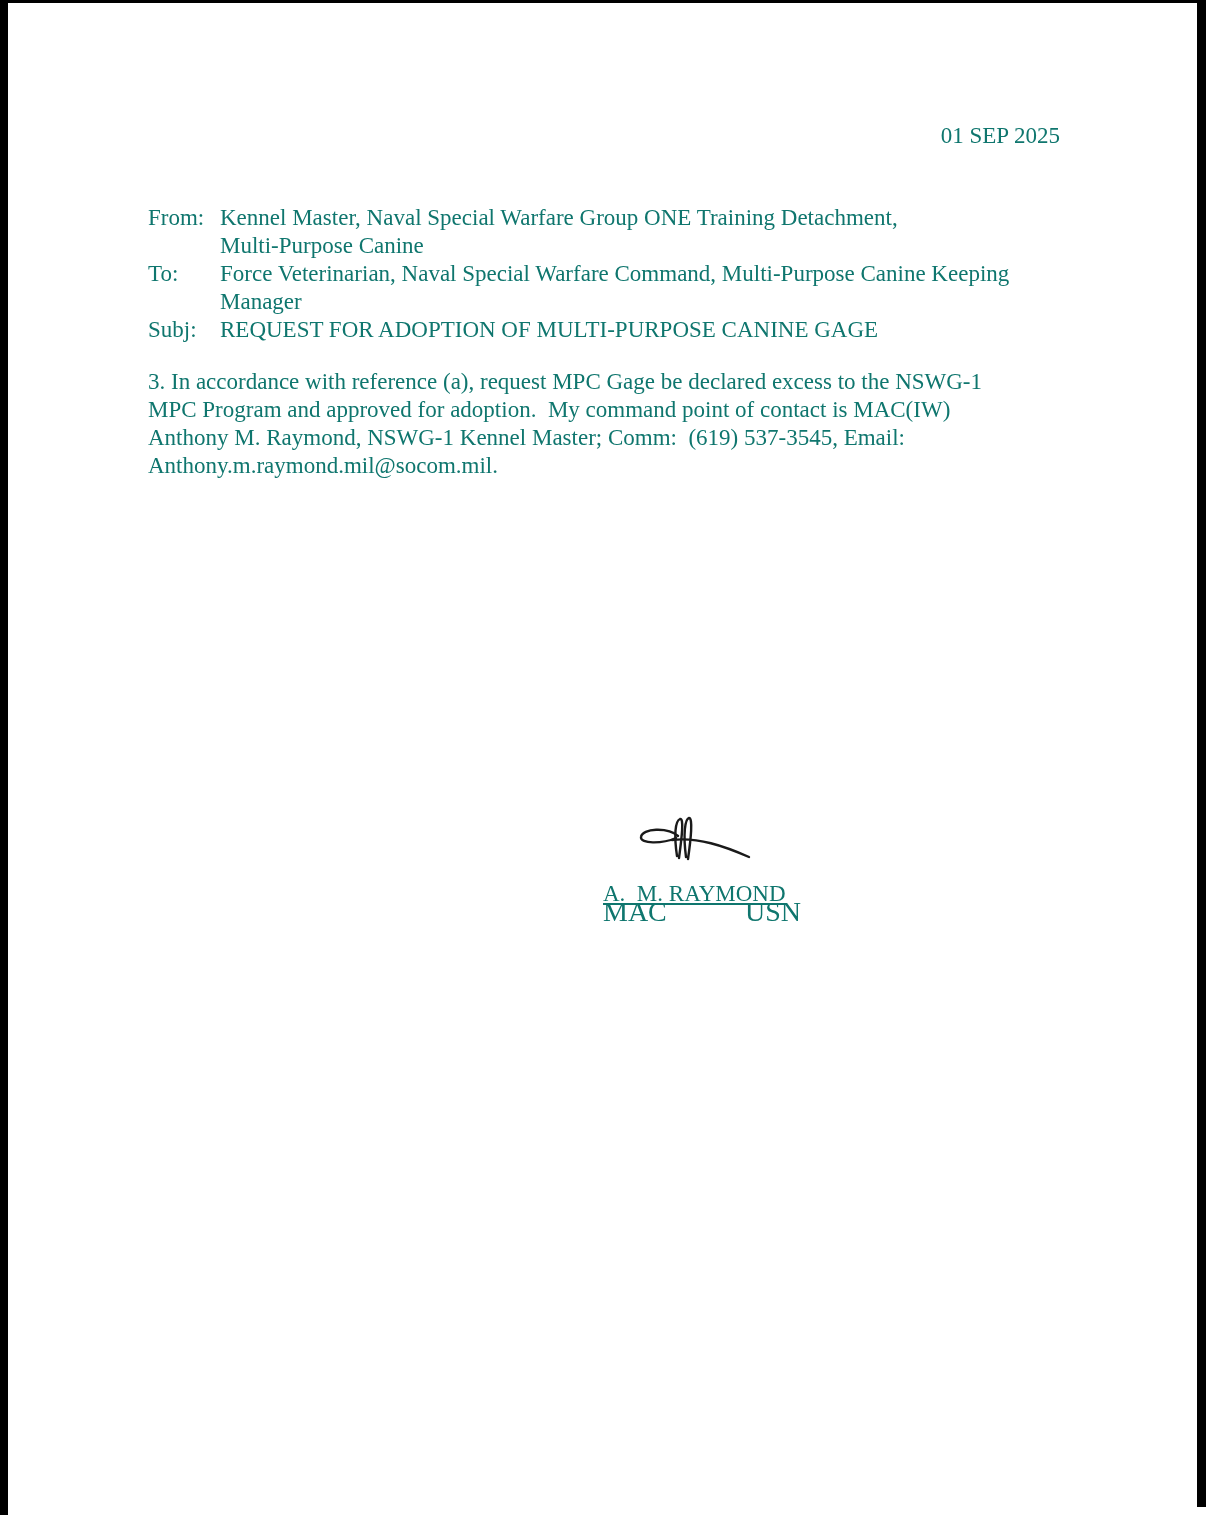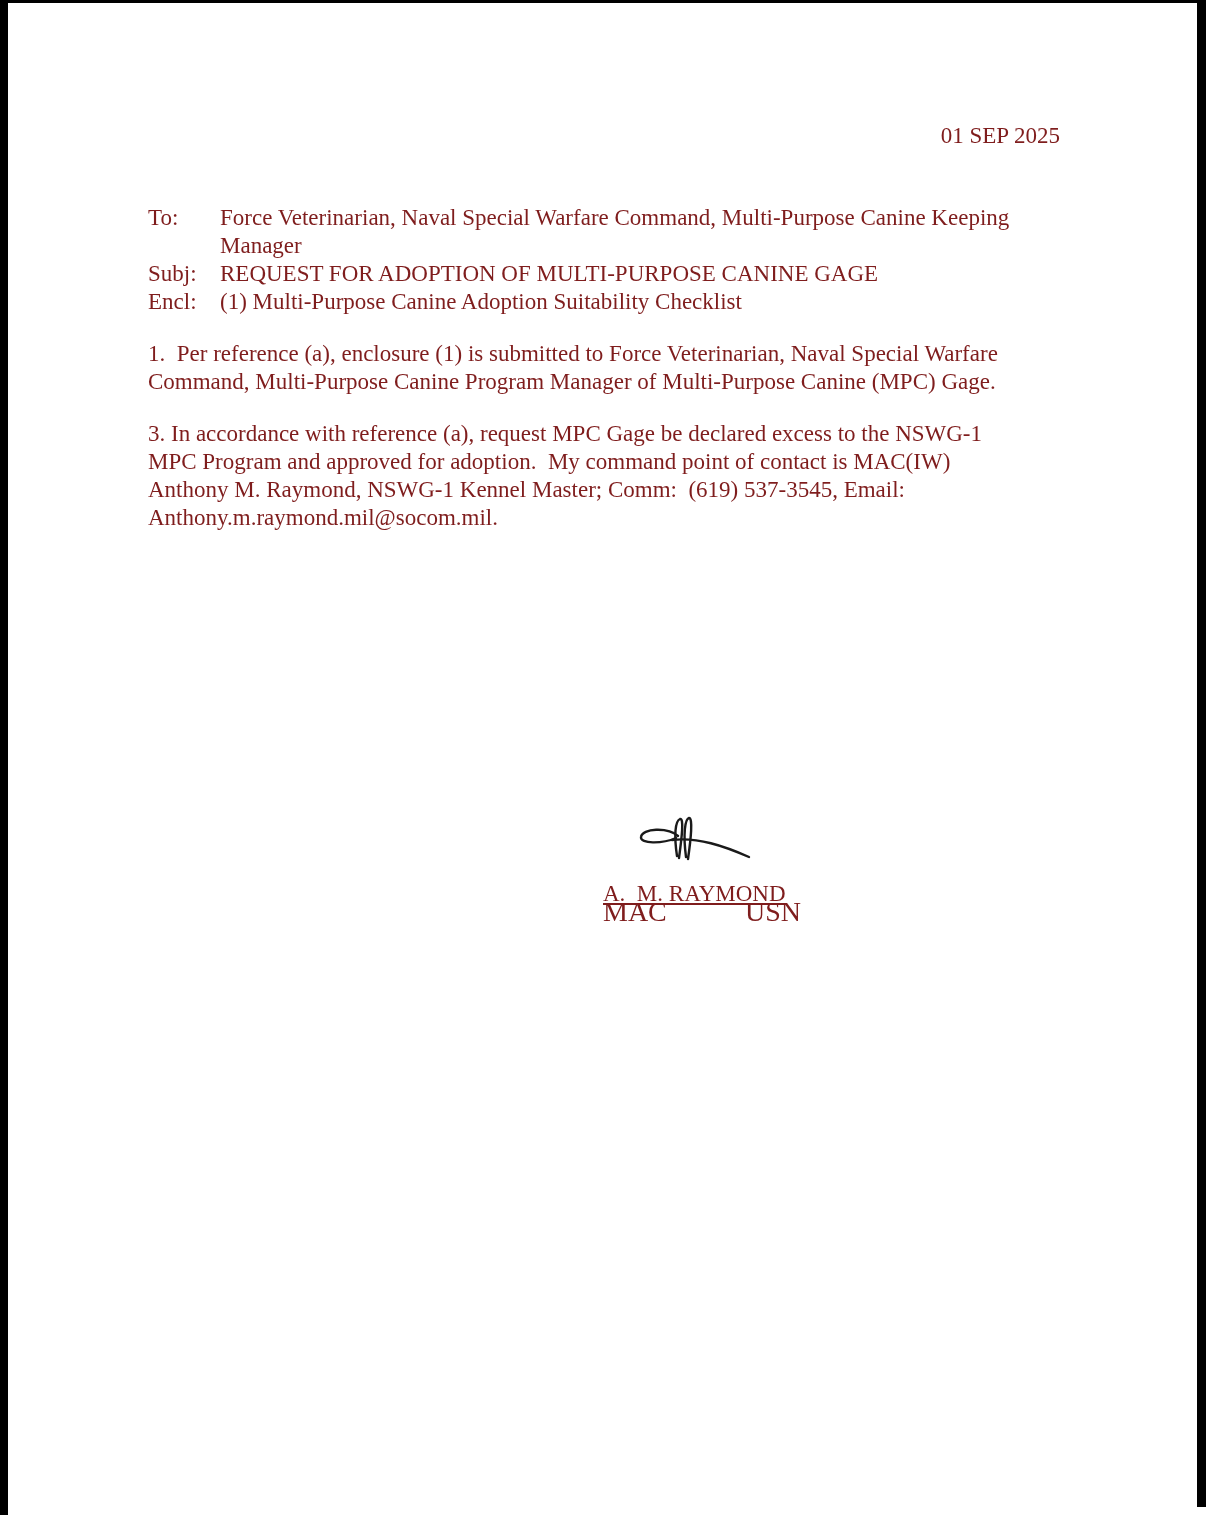--- a/index.html
+++ b/index.html
@@ -7,21 +7,21 @@
     padding: 0;
     background: #ffffff;
   }
   .page {
     position: relative;
     width: 1206px;
     height: 1515px;
     background: #ffffff;
     overflow: hidden;
     font-family: "Liberation Serif", "DejaVu Serif", serif;
-    color: #7f1d1d;
+    color: #0f766e;
   }
   
   .scan-border-left {
     position: absolute; left: 0; top: 0;
     width: 8px; height: 1515px;
     background: #000000;
   }
   .scan-border-right {
     position: absolute; left: 1197px; top: 0;
     width: 9px; height: 1507px;
@@ -90,40 +90,39 @@
 <div class="page">
 
   <div class="scan-border-left"></div>
   <div class="scan-border-right"></div>
   <div class="scan-border-top"></div>
 
   <div class="letter-date">01 SEP 2025</div>
 
   <div class="letter-content">
 
+    <div class="field-row">
+      <span class="field-label">From:</span>
+      <span class="field-value">Kennel Master, Naval Special Warfare Group ONE Training Detachment,
+Multi-Purpose Canine</span>
+    </div>
 
     <div class="field-row">
       <span class="field-label">To:</span>
       <span class="field-value">Force Veterinarian, Naval Special Warfare Command, Multi-Purpose Canine Keeping
 Manager</span>
     </div>
 
     <div class="field-row gap">
       <span class="field-label">Subj:</span>
       <span class="field-value">REQUEST FOR ADOPTION OF MULTI-PURPOSE CANINE GAGE</span>
     </div>
 
 
-    <div class="field-row gap">
-      <span class="field-label">Encl:</span>
-      <span class="field-value">(1) Multi-Purpose Canine Adoption Suitability Checklist</span>
-    </div>
 
-    <div class="para">1.  Per reference (a), enclosure (1) is submitted to Force Veterinarian, Naval Special Warfare
-Command, Multi-Purpose Canine Program Manager of Multi-Purpose Canine (MPC) Gage.</div>
     <div class="para">3. In accordance with reference (a), request MPC Gage be declared excess to the NSWG-1
 MPC Program and approved for adoption.  My command point of contact is MAC(IW)
 Anthony M. Raymond, NSWG-1 Kennel Master; Comm:  (619) 537-3545, Email:
 Anthony.m.raymond.mil@socom.mil.</div>
 
   </div>
 
   <div class="signature-scribble">
     <svg width="135" height="52" viewBox="0 0 135 52" fill="none" xmlns="http://www.w3.org/2000/svg">
       <path d="M50,24 C40,15 14,16 13,25 C12,32 34,32 48,26" stroke="#1a1a1a" stroke-width="2.4" stroke-linecap="round" fill="none"></path>

